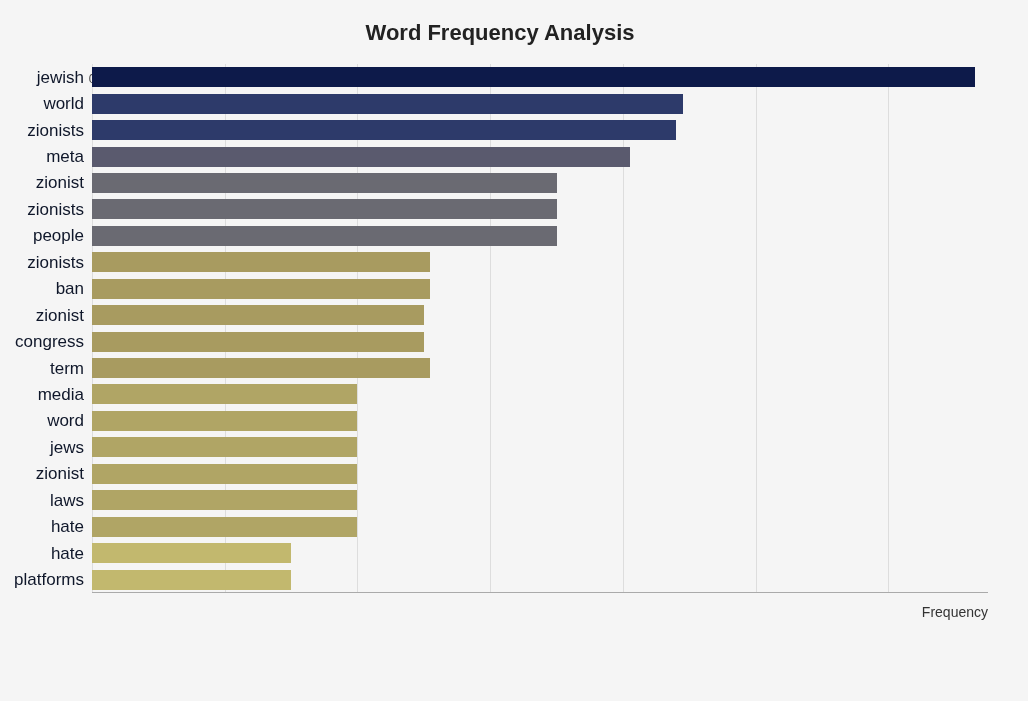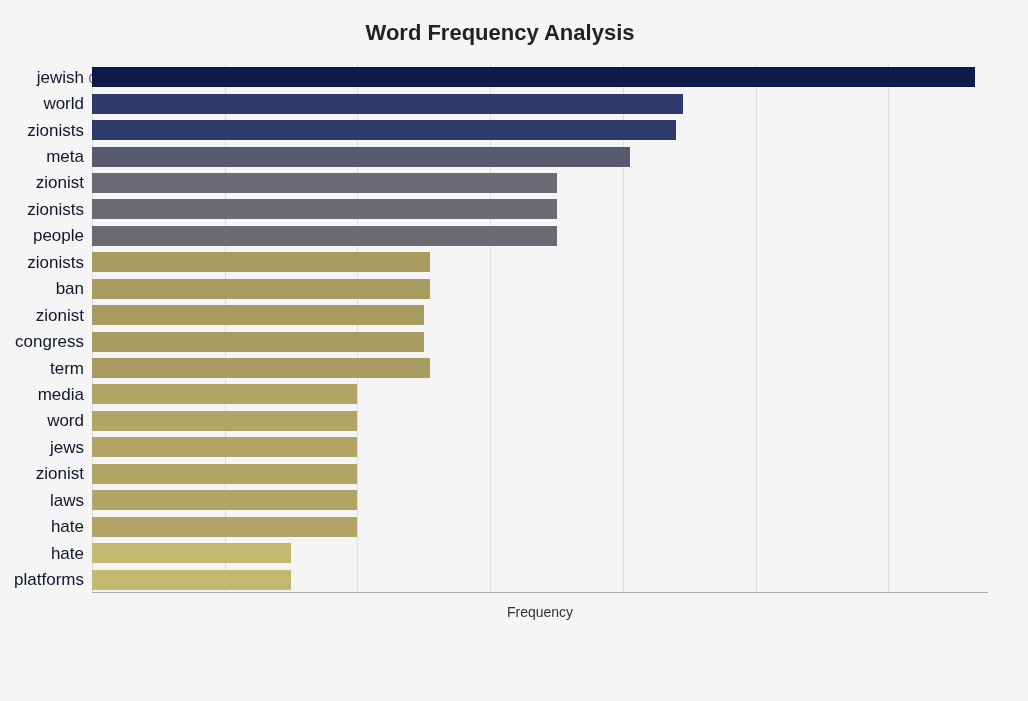--- a/index.html
+++ b/index.html
@@ -92,21 +92,21 @@
       display: block;
     }
     .x-tick {
       position: absolute;
       font-size: 12px;
       color: #444;
       transform: translateX(-50%);
       top: 8px;
     }
     .frequency-label {
-      text-align: center;
+      text-align: right;
       font-size: 14px;
       color: #333;
       position: absolute;
       bottom: 5px;
       left: 0;
       right: 0;
     }
   </style>
 </head>
 <body>

